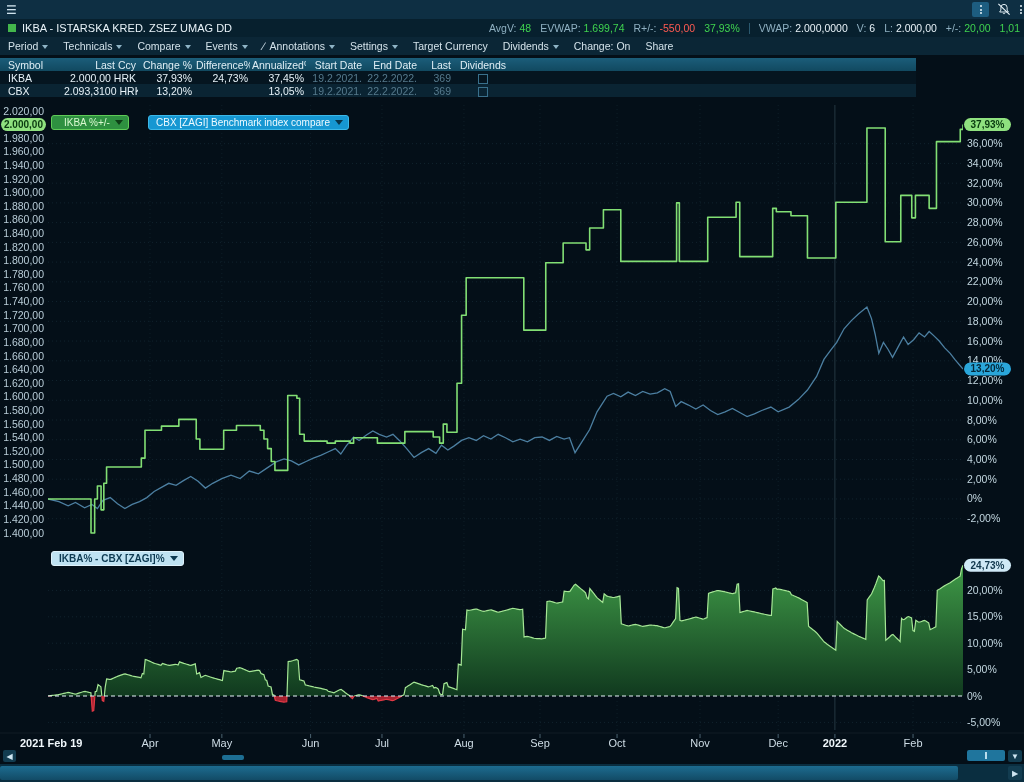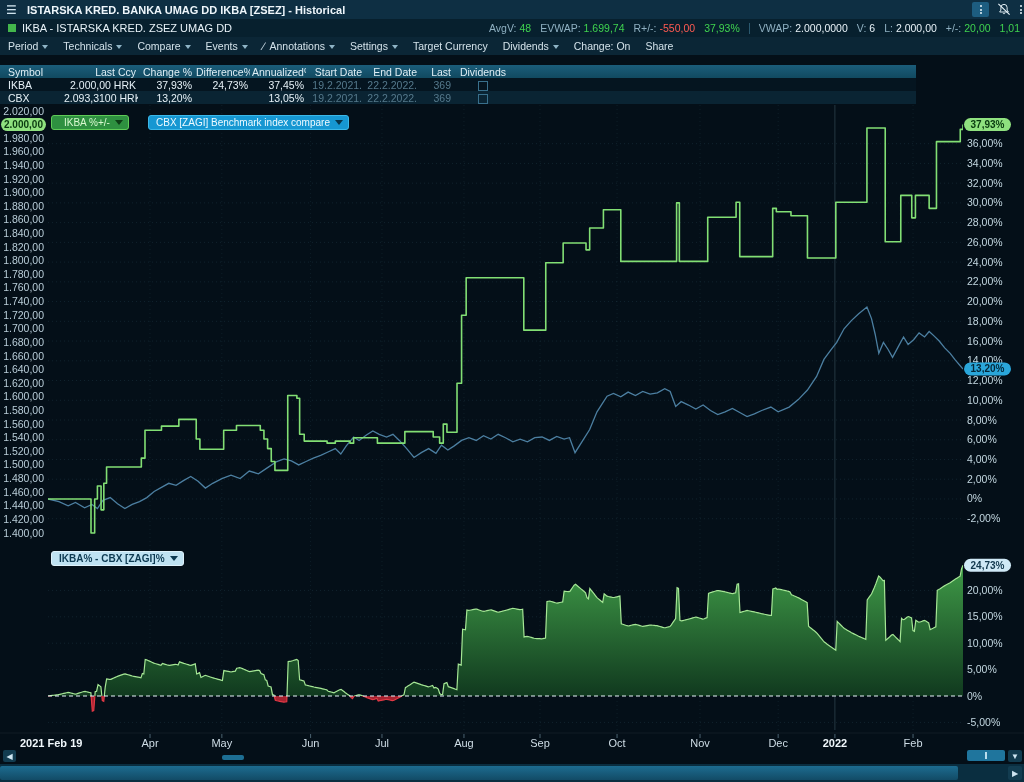--- a/index.html
+++ b/index.html
@@ -22,21 +22,21 @@
   #stats .lb{color:#8fb0c2;margin-right:3px;}
   #stats .v-green{color:#3fd24f;}  #stats .v-red{color:#ff5a52;}  #stats .v-white{color:#e8f2f8;}
   #stats .divider{width:1px;height:11px;background:#2a586e;}
   #menubar{position:absolute;left:0;top:37px;width:1024px;height:18px;background:#0b2636;
     display:flex;align-items:center;gap:15px;padding-left:8px;font-size:10.5px;color:#d3e2ea;}
   .menu-item{display:flex;align-items:center;gap:4px;cursor:pointer;white-space:nowrap;}
   .menu-item .caret{width:0;height:0;border-left:3.5px solid transparent;border-right:3.5px solid transparent;
     border-top:4px solid #8fb4c6;margin-top:1px;}
   .menu-item .pencil{color:#cfe0ea;font-size:11px;margin-right:1px;}
   
-  #postable{position:absolute;left:0;top:65px;width:916px;}
+  #postable{position:absolute;left:0;top:58px;width:916px;}
   .trow{display:grid;grid-template-columns:62px 76px 56px 56px 56px 58px 55px 34px 60px;height:13px;
     align-items:center;font-size:10.5px;}
   .trow.head{background:linear-gradient(#1b5d7a,#114960);color:#dfeef5;height:13px;}
   .trow.r0{background:#051520;color:#e6f1f7;}
   .trow.r1{background:#0a2433;color:#e6f1f7;}
   .tc{padding:0 2px;white-space:nowrap;overflow:hidden;}
   .tc.c0{padding-left:8px;text-align:left;}
   .tc.rgt{text-align:right;}
   .tc.ctr{text-align:center;}
   .tc.dim{color:#55798c;}
@@ -66,21 +66,20 @@
   #scroll-right{position:absolute;left:1008px;top:766px;width:14px;height:14px;background:#123c50;border-radius:2px;
     color:#cfe6f2;font-size:8px;display:flex;align-items:center;justify-content:center;cursor:pointer;}
 </style>
 </head>
 <body>
 
 <div id="app">
 
   <div id="titlebar">
     <span class="burger">☰</span>
-    <span>ISTARSKA KRED. BANKA UMAG DD IKBA [ZSEZ] - Historical</span>
     <span class="spacer"></span>
     <span class="tb-btn hl">
       <span class="kebab">
           <i></i>
           <i></i>
           <i></i>
         </span>
     </span>
     <span class="tb-btn">
       <svg width="14" height="13" viewBox="0 0 16 15">

